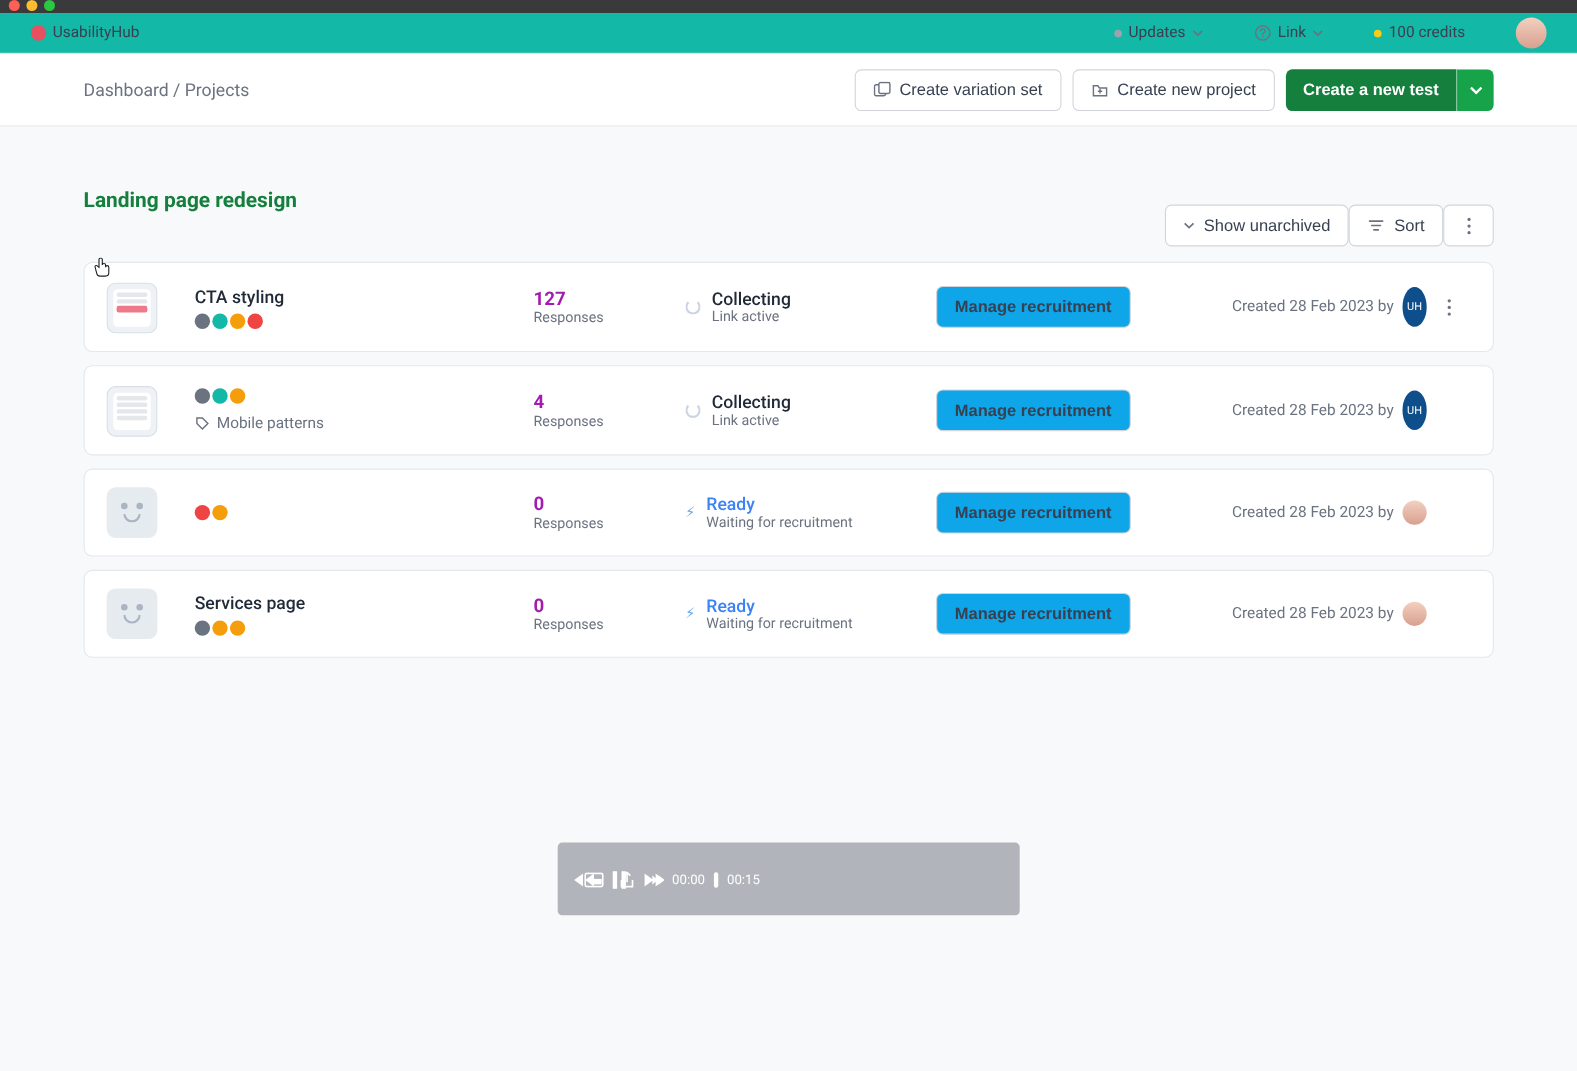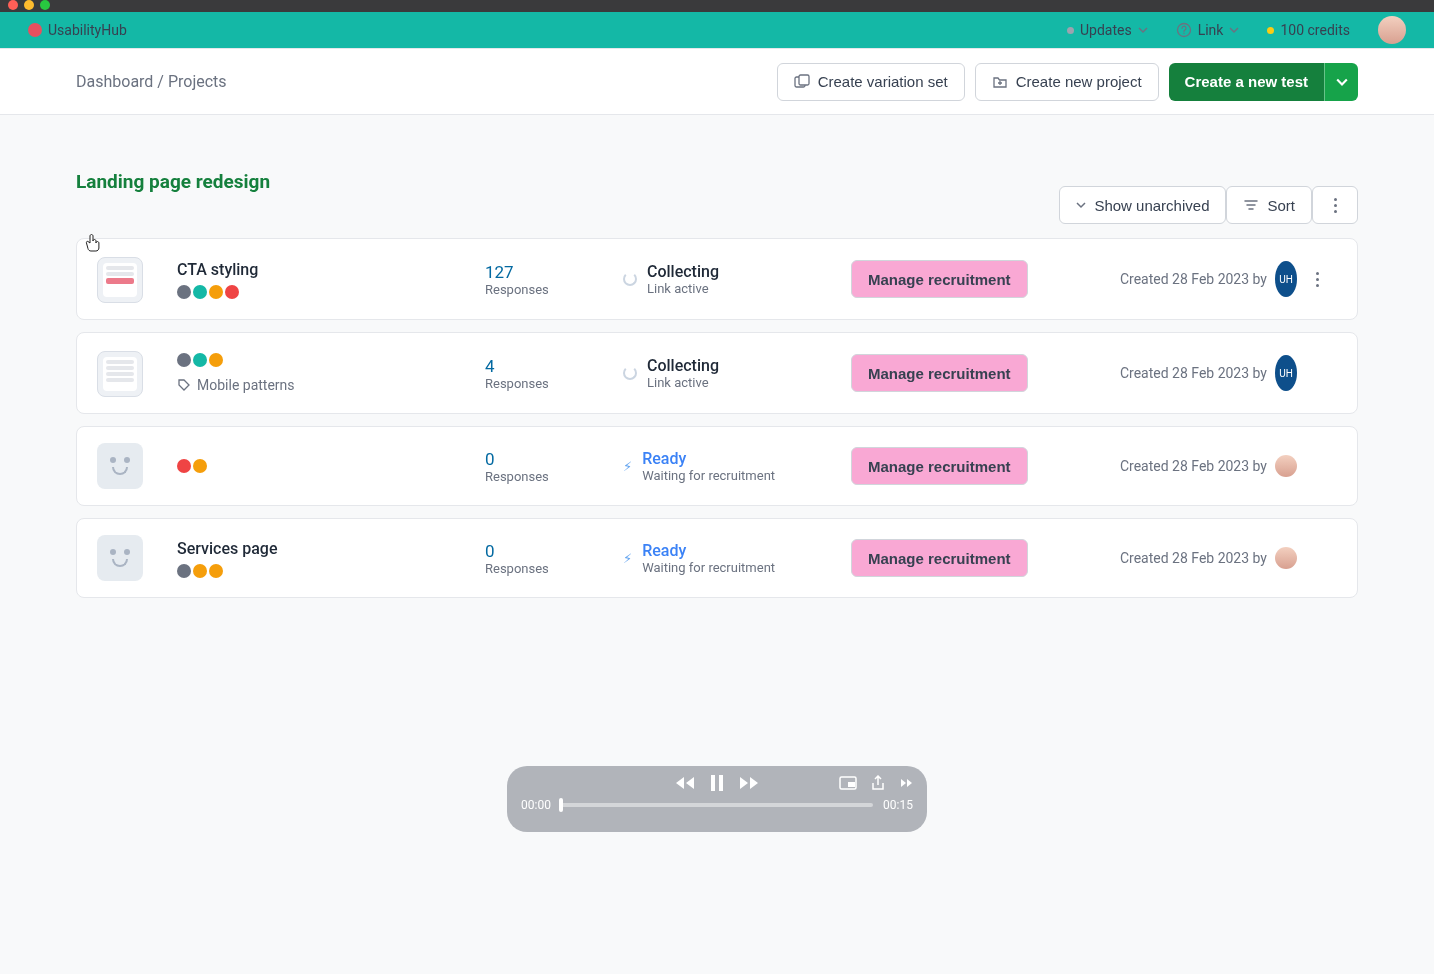--- a/index.html
+++ b/index.html
@@ -54,21 +54,21 @@
     }
     .brand-logo {
       width: 14px;
       height: 14px;
       background: #e84f5f;
       border-radius: 50%;
     }
     .nav-right {
       display: flex;
       align-items: center;
-      gap: 28px;
+      gap: 46px;
     }
     .nav-item {
       display: flex;
       align-items: center;
       gap: 6px;
       font-size: 14px;
       color: #374151;
       cursor: pointer;
     }
     .nav-dot { width: 7px; height: 7px; border-radius: 50%; display:inline-block; }
@@ -219,51 +219,51 @@
     .tag-row { display:flex; gap:2px; }
     .tag-dot {
       width:14px; height:14px; border-radius:50%;
       display:inline-flex; align-items:center; justify-content:center;
       color:#fff; font-size:9px; font-weight:700;
     }
     .tag-grey{background:#6b7280;} .tag-teal{background:#14b8a6;}
     .tag-amber{background:#f59e0b;} .tag-red{background:#ef4444;}
     .sub-label { display:flex; align-items:center; gap:6px; color:#6b7280; font-size:14px; margin-top:4px;}
     .resp-col { display:flex; flex-direction:column; }
-    .resp-num { font-size:17px; font-weight:400; color:#0369a1;}
+    .resp-num { font-size:17px; font-weight:700; color:#a21caf;}
     .resp-lbl { font-size:13px; color:#6b7280; }
     .status-col { display:flex; align-items:center; gap:10px; }
     .spinner {
       width:14px; height:14px; border:2px solid #cbd5e1; border-top-color:transparent; border-radius:50%;
     }
     .bolt { color:#6aa8f0; font-size:13px; }
     .status-text { display:flex; flex-direction:column; }
     .status-title { font-size:16px; font-weight:500; color:#1f2937; }
     .status-ready { color:#3b82f6; }
     .status-sub { font-size:13px; color:#6b7280; }
     .recruit-btn {
       height:38px; padding:4px 16px; border:1px solid #d1d5db; border-radius:6px;
-      background:#f9a8d4; font-size:15px; font-weight:600; color:#374151;
+      background:#0ea5e9; font-size:15px; font-weight:600; color:#374151;
       display:inline-flex; align-items:center; justify-content:center; cursor:pointer;
       width:fit-content;
     }
     .created-col { display:flex; align-items:center; gap:8px; justify-self:end; font-size:14px; color:#6b7280;}
     .kebab { display:flex; flex-direction:column; gap:3px; align-items:center; justify-content:center; width:24px; height:24px; cursor:pointer;}
     .kebab span { width:3px; height:3px; background:#6b7280; border-radius:50%; }
     .icon-sm { width:16px; height:16px; }
     .cursor-hand {
       position:absolute; left:84px; top:234px; font-size:16px;
       pointer-events:none;
     }
     .video-player {
       position:absolute; left:50%; bottom:142px; transform:translateX(-50%);
       width:420px; height:66px;
       background:rgba(170,174,180,0.92);
-      border-radius:20px;
-      display:flex; flex-direction:column;
+      border-radius:4px;
+      display:flex; flex-direction:row;
       padding:8px 14px 6px;
       gap:6px;
     }
     .video-controls {
       display:flex; align-items:center; justify-content:center; gap:14px; position:relative;
     }
     .video-controls .right-icons { position:absolute; right:0; display:flex; gap:14px; align-items:center; }
     .video-scrub {
       display:flex; align-items:center; gap:10px;
       color:#fff; font-size:12px;

